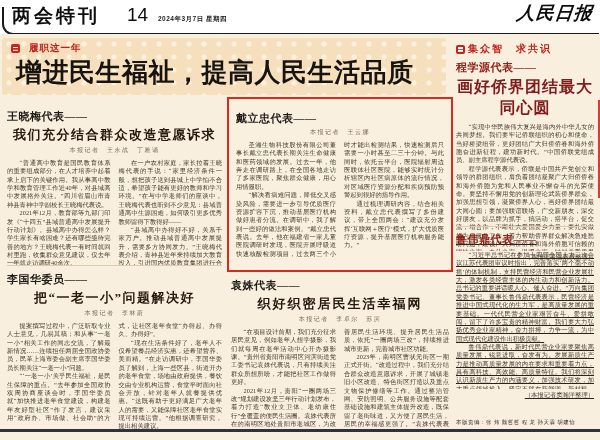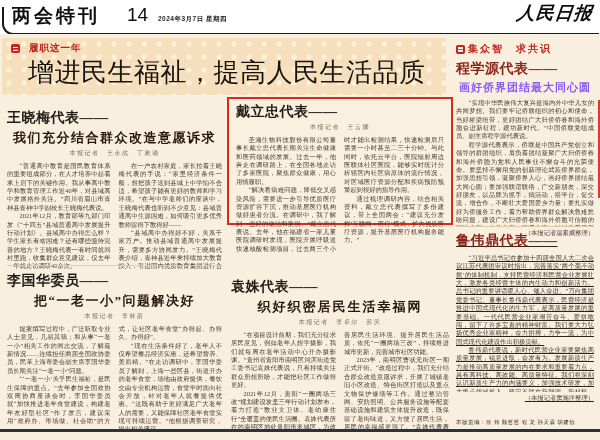--- a/index.html
+++ b/index.html
@@ -27,38 +27,38 @@
   .banner{position:absolute;left:2px;top:4px;width:444px;height:57px;
     background-color:#f6dfbc;
     background-image:radial-gradient(circle at 7px 6px,#fcf1dd 2.2px,rgba(0,0,0,0) 3px);
     background-size:15px 13px;border-radius:3px;}
   .banner-kicker{position:absolute;left:9px;top:4px;display:flex;align-items:center;gap:9px;}
   .sq-icon{width:9px;height:9px;background:#c5231b;border-radius:2px;position:relative;flex:0 0 auto;}
   .sq-icon::after{content:"";position:absolute;left:2px;top:2.5px;width:5px;height:1.6px;background:#fff;
     box-shadow:0 2.8px 0 #fff;}
   .banner-kicker-text{font-size:9.5px;font-weight:700;color:#c0201a;
     font-family:"Liberation Sans",sans-serif;letter-spacing:1px;}
-  .banner-headline{position:absolute;left:26px;top:17px;width:432px;
-    font-family:"Liberation Sans",sans-serif;font-weight:400;font-size:26px;color:#17130f;
+  .banner-headline{position:absolute;left:14px;top:17px;width:432px;
+    font-family:"Liberation Sans",sans-serif;font-weight:700;font-size:26px;color:#17130f;
     letter-spacing:0.5px;white-space:nowrap;}
   
   .article{position:absolute;}
-  .kicker{font-weight:700;font-size:14px;color:#201c18;letter-spacing:0.5px;}
+  .kicker{font-weight:700;font-size:11px;color:#201c18;letter-spacing:0.5px;}
   .kicker.red{color:#8c2417;}
   .title{font-weight:700;text-align:center;color:#27180e;margin-top:2px;}
   .title.big{font-size:13px;letter-spacing:1.5px;}
-  .title.side{font-size:11px;letter-spacing:1px;color:#8b5cf6;}
+  .title.side{font-size:16px;letter-spacing:1px;color:#7f1d1d;}
   .byline{text-align:center;font-size:6px;color:#7b6a55;margin-top:2px;letter-spacing:1.5px;}
   .body{margin-top:4px;text-align:justify;font-size:6.3px;line-height:1.33;color:#46392c;overflow:hidden;}
   .body p{margin:0;text-indent:2em;}
   .cols2{column-count:2;column-gap:8px;}
   .credit{text-align:right;font-size:6.3px;color:#46392c;margin-top:2px;}
   
-  .red-box{position:absolute;left:227px;top:63px;width:226px;height:128px;
-    border:2px solid #da2a1c;background:#f9f0df;box-sizing:border-box;padding:4px 7px 0 7px;}
+  .red-box{position:absolute;left:227px;top:63px;width:226px;height:175px;
+    border:2px solid #da2a1c;background:#f9f0df;box-sizing:border-box;padding:12px 7px 0 7px;}
   
   .side-tag{display:flex;align-items:center;gap:3px;margin-bottom:4px;}
   .side-tag-text{font-size:10px;font-weight:700;color:#bf1f19;letter-spacing:2px;
     font-family:"Liberation Sans",sans-serif;}
   
   .sep{position:absolute;height:1px;background:#ddccab;}
   .edge-red{position:absolute;right:0;top:66px;width:2px;height:98px;background:#e23a2a;}
   .editors{position:absolute;left:456px;top:385px;width:140px;font-size:5.5px;color:#3d352a;letter-spacing:0.5px;}
   .bottom-rule{position:absolute;left:0;top:395px;width:600px;height:3px;background:#2e3140;}
 </style>

